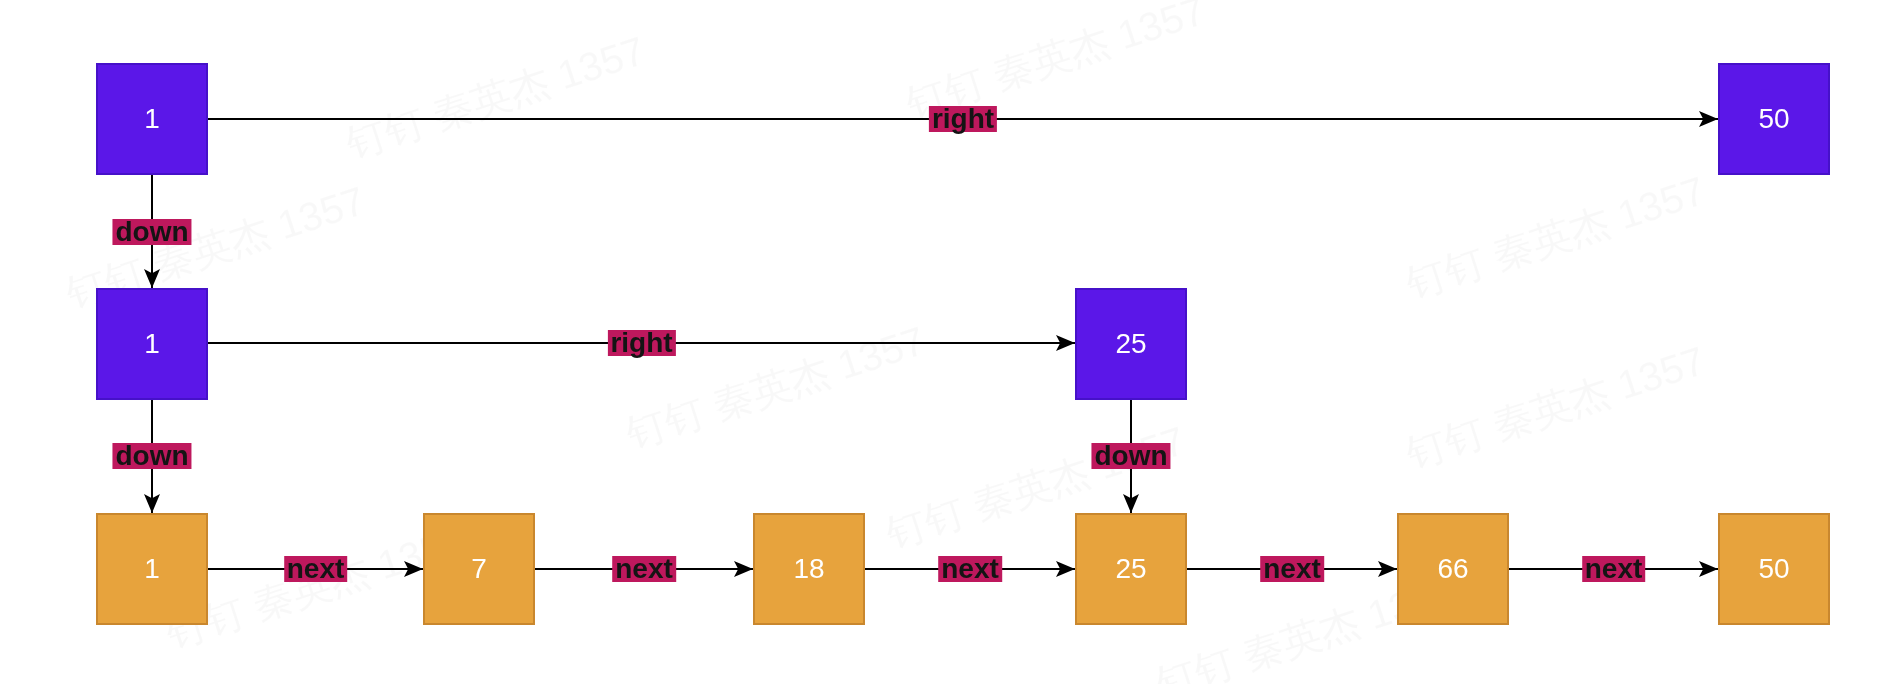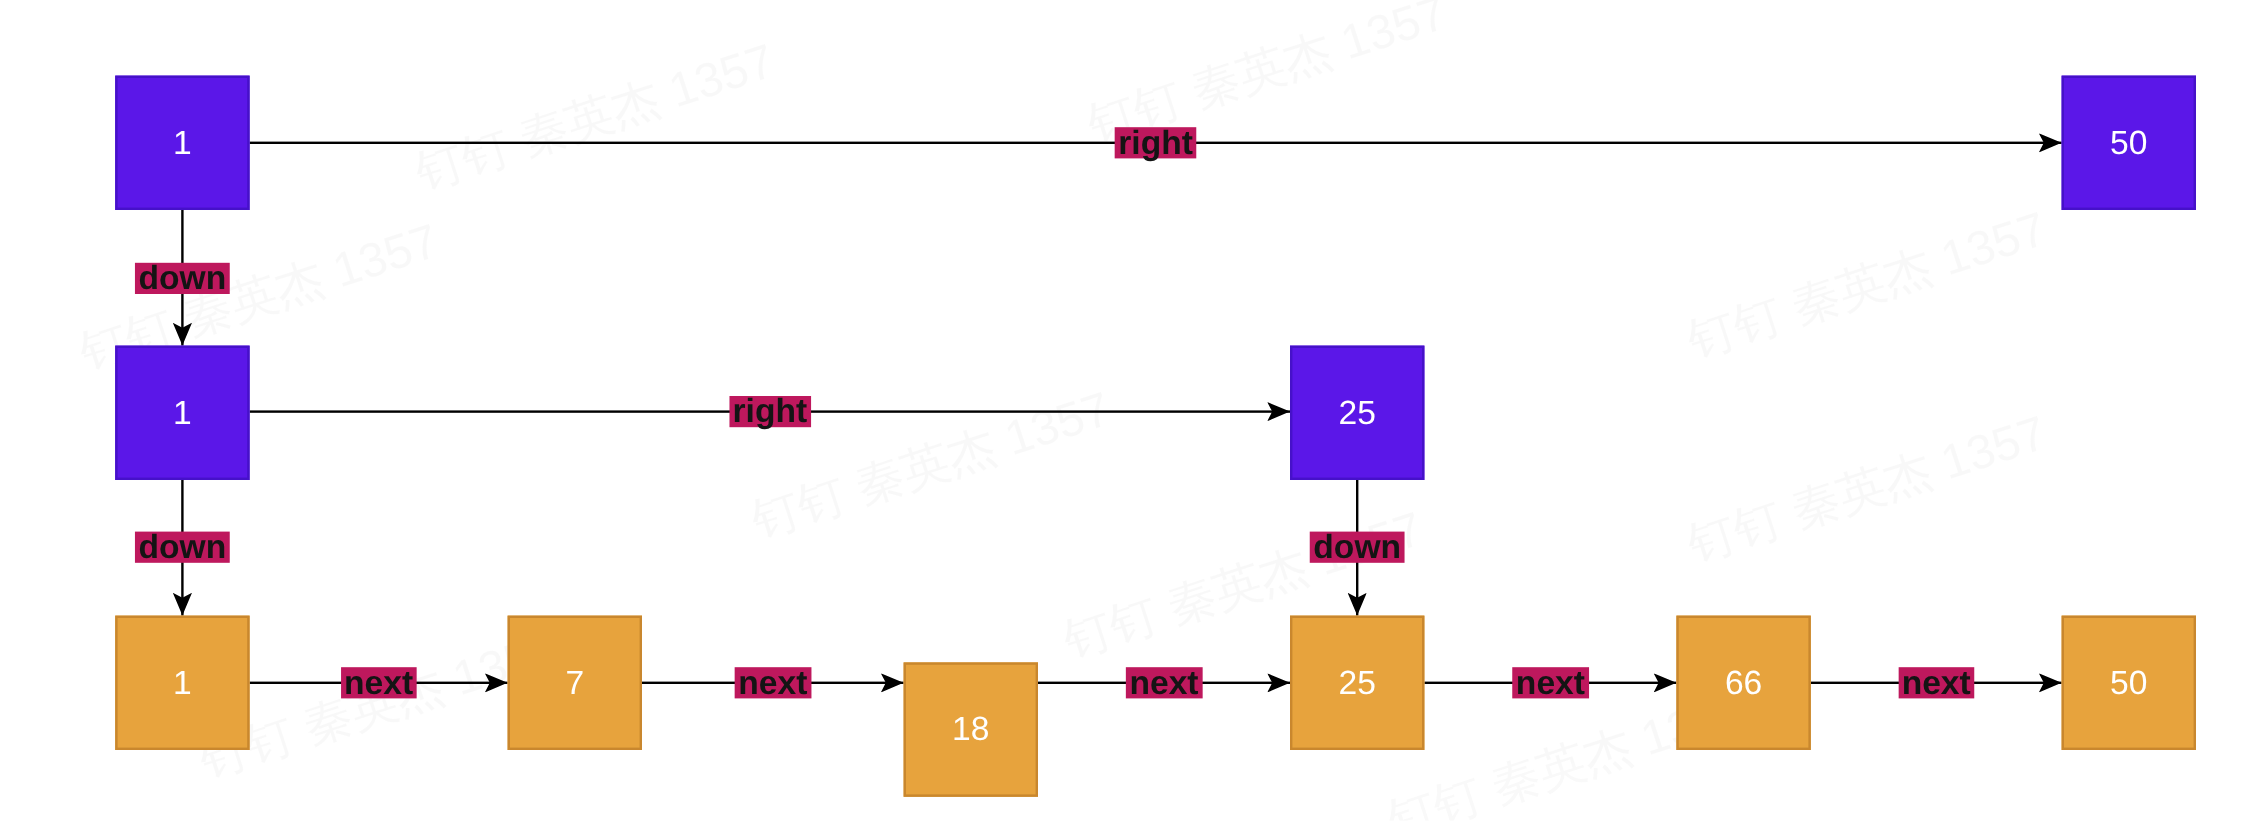--- a/index.html
+++ b/index.html
@@ -177,21 +177,21 @@
   <div class="node purple" style="left:1075px; top:288px;">
     <span class="node-label">25</span>
   </div>
 
   <div class="node orange" style="left:96px; top:513px;">
     <span class="node-label">1</span>
   </div>
   <div class="node orange" style="left:423px; top:513px;">
     <span class="node-label">7</span>
   </div>
-  <div class="node orange" style="left:753px; top:513px;margin-top:39px;">
+  <div class="node orange" style="left:753px; top:513px;">
     <span class="node-label">18</span>
   </div>
   <div class="node orange" style="left:1075px; top:513px;">
     <span class="node-label">25</span>
   </div>
   <div class="node orange" style="left:1397px; top:513px;">
     <span class="node-label">66</span>
   </div>
   <div class="node orange" style="left:1718px; top:513px;">
     <span class="node-label">50</span>

